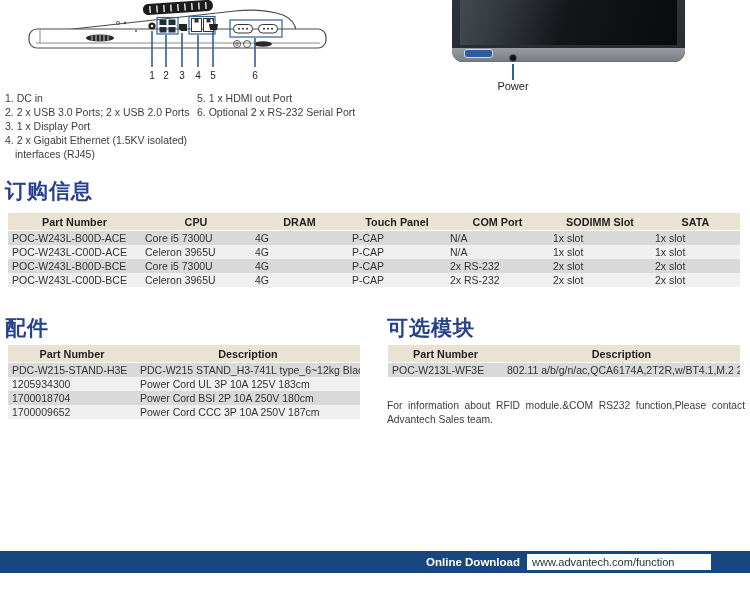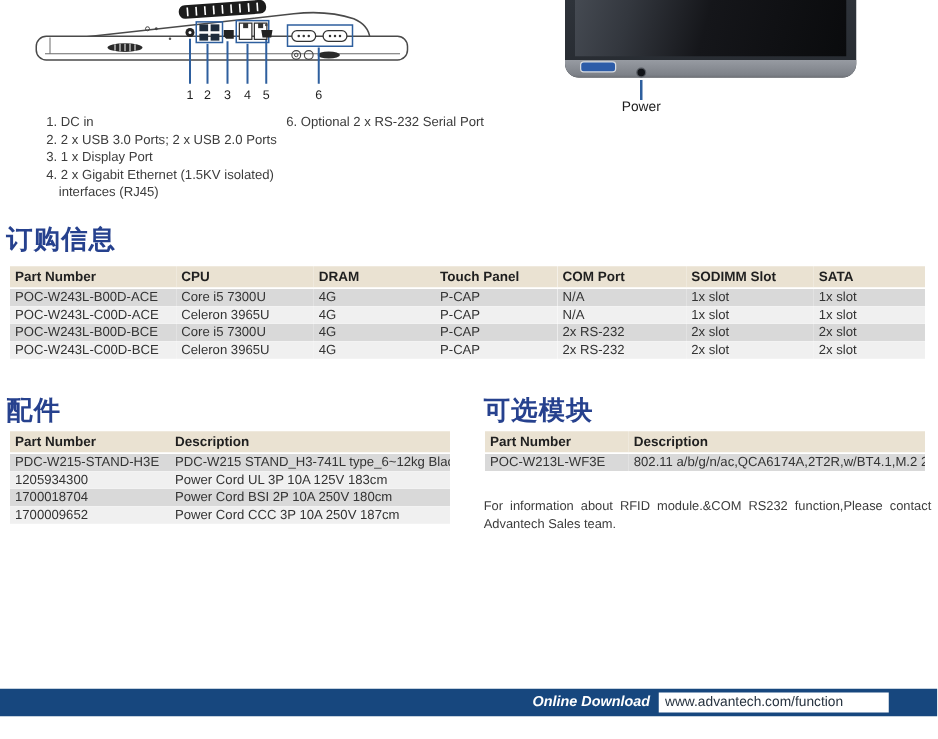--- a/index.html
+++ b/index.html
@@ -20,53 +20,53 @@
          border-radius:0 0 11px 11px;}
   #photo .logo{position:absolute;left:12px;bottom:4px;width:27px;height:7px;
          background:#2d5ca8;border:1px solid #d7dbe1;border-radius:3px;}
   #photo .pwr-dot{position:absolute;left:58px;bottom:1px;width:6px;height:6px;border-radius:50%;
          background:#111318;box-shadow:0 0 0 1px #565a61;}
   .pwr-line{position:absolute;left:512px;top:64px;width:2px;height:16px;background:#2e5f9e;}
   .pwr-label{position:absolute;left:483px;top:80px;width:60px;text-align:center;
          font-size:11px;color:#1b1b1b;}
 
   
-  .portcol{position:absolute;top:91px;font-size:10.5px;line-height:14px;color:#3c3c3c;margin-left:32px;}
+  .portcol{position:absolute;top:91px;font-size:10.5px;line-height:14px;color:#3c3c3c;}
   #ports-left{left:5px;width:192px;}
   #ports-right{left:197px;width:190px;}
   .port-item{padding-left:10px;text-indent:-10px;}
   .port-note{font-size:9.5px;color:#5c5c5c;margin-top:1px;}
 
   
   .cn-heading{position:absolute;font-size:21px;font-weight:bold;color:#26418e;letter-spacing:1px;text-align:center;}
   #h-ordering{left:5px;top:177px;}
   #h-accessories{left:5px;top:314px;}
   #h-optional{left:387px;top:314px;}
 
   
   table.spec{position:absolute;border-collapse:collapse;table-layout:fixed;
         font-size:10.5px;color:#333;}
-  table.spec th{text-align:left;background:#eae2d2;color:#1f1f1f;font-size:10.8px;
+  table.spec th{text-align:center;background:#eae2d2;color:#1f1f1f;font-size:10.8px;
         font-weight:bold;height:15px;padding:1px 4px;border-bottom:1px solid #fff;
         white-space:nowrap;overflow:hidden;margin-top:40px;}
   table.spec td{height:14px;padding:0 4px;white-space:nowrap;overflow:hidden;}
   table.spec tbody tr:nth-child(odd){background:#d9d9d9;}
   table.spec tbody tr:nth-child(even){background:#f0f0f0;}
   #tbl-ordering{left:8px;top:213px;width:732px;}
   #tbl-accessories{left:8px;top:345px;width:352px;}
   #tbl-optional{left:388px;top:345px;width:352px;}
 
   #optional-note{position:absolute;left:387px;top:399px;width:358px;
         font-size:10.3px;line-height:13.5px;color:#3c3c3c;text-align:justify;}
 
   
   #footer-bar{position:absolute;left:0;top:551px;width:750px;height:22px;background:#17477e;
         display:flex;align-items:center;justify-content:flex-end;box-sizing:border-box;
         padding-right:39px;}
-  #footer-label{color:#fff;font-weight:bold;font-size:11.5px;margin-right:7px;white-space:nowrap;font-style:italic;}
+  #footer-label{color:#fff;font-weight:bold;font-size:11.5px;margin-right:7px;white-space:nowrap;}
   #footer-url{background:#fff;height:16px;width:174px;display:flex;align-items:center;
         font-size:11px;color:#26323f;padding:0 5px;}
 </style>
 </head>
 <body>
 
 <div id="page">
 
   <svg id="diagram" viewBox="0 0 340 84" xmlns="http://www.w3.org/2000/svg">
 
@@ -181,20 +181,21 @@
   <div class="pwr-label">Power</div>
 
   <div id="ports-left" class="portcol">
       <div class="port-item">1. DC in</div>
       <div class="port-item">2. 2 x USB 3.0 Ports; 2 x USB 2.0 Ports</div>
       <div class="port-item">3. 1 x Display Port</div>
       <div class="port-item">4. 2 x Gigabit Ethernet (1.5KV isolated) interfaces (RJ45)</div>
     </div>
   <div id="ports-right" class="portcol">
     <div>
+        <div class="port-item">5. 1 x HDMI out Port</div>
         <div class="port-item">6. Optional 2 x RS-232 Serial Port</div>
       </div>
   </div>
 
   <div id="h-ordering" class="cn-heading">订购信息</div>
   <table id="tbl-ordering" class="spec">
     <colgroup>
       <col style="width:133px">
         <col style="width:110px">
         <col style="width:97px">

